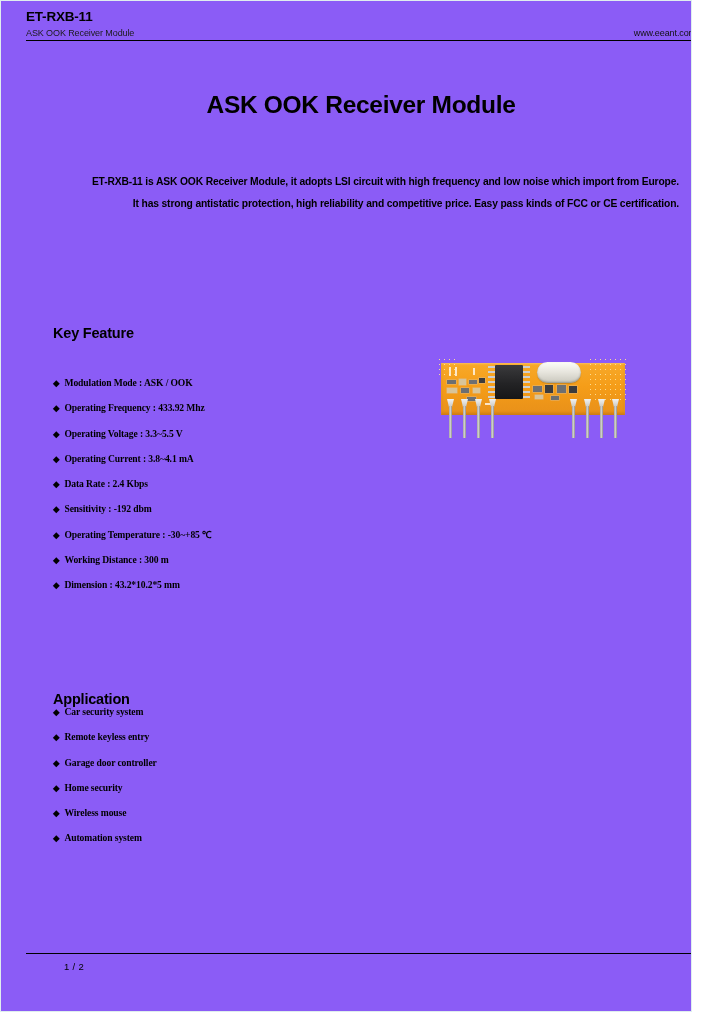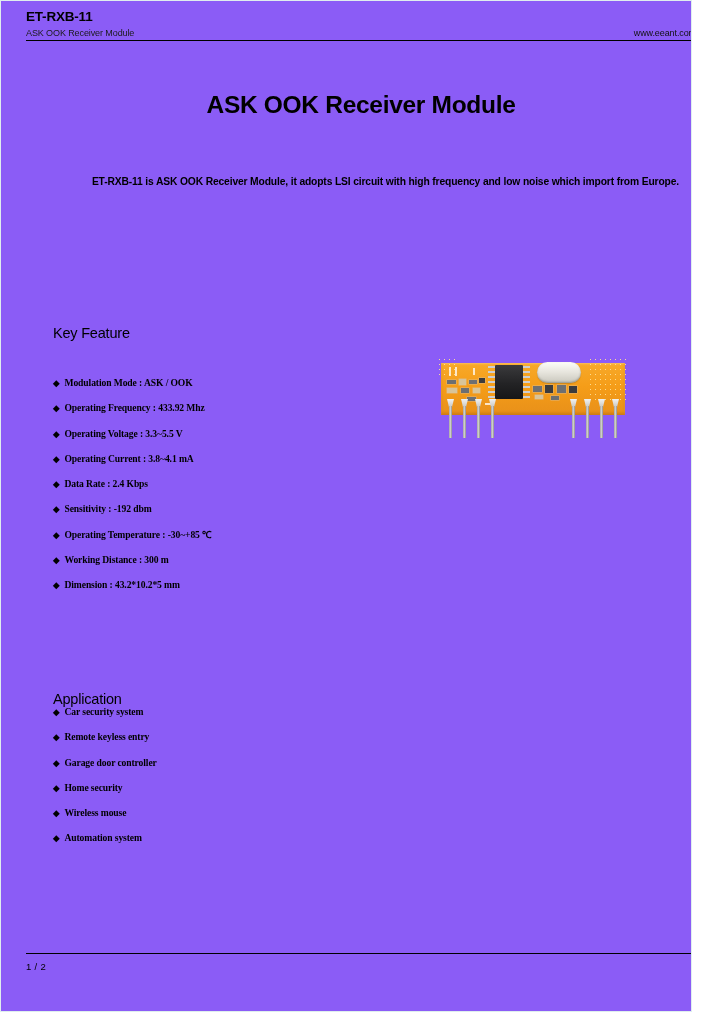--- a/index.html
+++ b/index.html
@@ -93,21 +93,21 @@
     line-height: 22px;
     letter-spacing: -0.15px;
     white-space: nowrap;
   }
 
   
   .section-heading {
     position: absolute;
     left: 52px;
     font-size: 14.5px;
-    font-weight: normal;
+    font-weight: bold;
     color: #000;
     letter-spacing: -0.2px;
   }
   #key-feature-heading { top: 324px; }
   #application-heading { top: 690px; }
 
   
   .bullet-list {
     position: absolute;
     left: 52px;
@@ -264,20 +264,21 @@
     top: 960px;
     width: 670px;
     display: flex;
     justify-content: space-between;
     align-items: flex-start;
   }
   .footer-page {
     font-size: 9.5px;
     color: #000;
     letter-spacing: 0.3px;
+    margin-left: 38px;
   }
   .footer-right {
     text-align: right;
   }
   .footer-company {
     font-size: 9.5px;
     font-weight: bold;
     color: #000;
     line-height: 14px;
     letter-spacing: -0.1px;
@@ -302,20 +303,21 @@
       <div class="header-url">www.eeant.com</div>
     </div>
     <div class="header-rule"></div>
   </div>
 
   <div class="doc-title">ASK OOK Receiver Module</div>
 
   <div class="intro">
     <p class="para">
       <span class="line">ET-RXB-11 is ASK OOK Receiver Module, it adopts LSI circuit with high frequency and low noise which import from Europe.</span><br>
+      <span class="line">It has strong antistatic protection, high reliability and competitive price. Easy pass kinds of FCC or CE certification.</span>
     </p>
     <p class="para">
       <br>
     </p>
   </div>
 
   <div class="section-heading" id="key-feature-heading">Key Feature</div>
 
   <ul class="bullet-list" id="key-feature-list">
     <li class="bullet-item">

